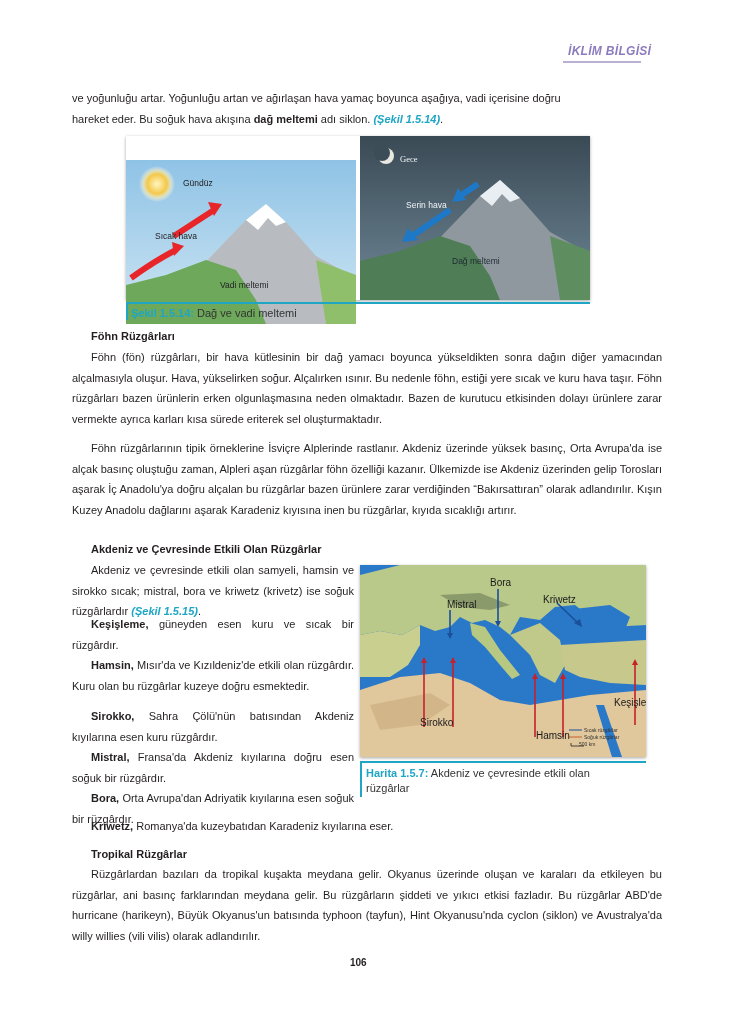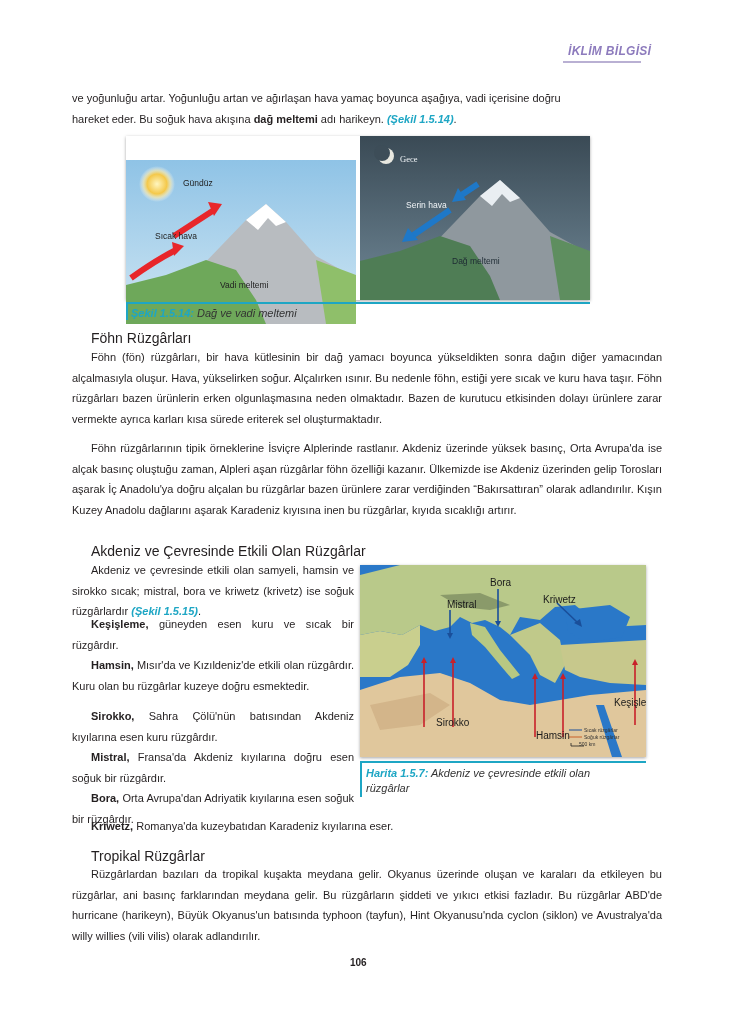--- a/index.html
+++ b/index.html
@@ -5,55 +5,55 @@
   html, body { margin: 0; padding: 0; background: #ffffff; }
   body { width: 736px; height: 1024px; position: relative; overflow: hidden;
          font-family: "Liberation Sans", sans-serif; color: #231f20; }
   .header-tag { position: absolute; left: 568px; top: 44px; font-size: 12px; font-weight: bold;
                 font-style: italic; color: #8d7bbd; letter-spacing: 0.3px; }
   .header-line { position: absolute; left: 563px; top: 61px; width: 78px; height: 2px; background: #b9b0d3; }
   .p { position: absolute; font-size: 11px; line-height: 20.5px; text-align: justify; text-align-last: left; }
   .full { left: 72px; width: 590px; }
   .left-col { left: 72px; width: 280px; }
   .indent { text-indent: 19px; }
-  .heading { position: absolute; font-size: 14px; font-weight: normal; left: 91px; }
+  .heading { position: absolute; font-size: 11px; font-weight: bold; left: 91px; }
   .ref { color: #1ea6c4; font-weight: bold; font-style: italic; }
   b { font-weight: bold; }
 
   
   .fig1 { position: absolute; left: 126px; top: 136px; width: 464px; height: 164px; box-shadow: 0 1px 3px rgba(0,0,0,0.35); }
   .panel { position: absolute; top: 0; width: 230px; height: 164px; overflow: hidden; }
   .panel.day { left: 0; background: linear-gradient(#8fc3e6, #cfe6f3); margin-top: 24px; }
   .panel.night { left: 234px; background: linear-gradient(#3a4a55, #6f8796); }
   .panel svg { position: absolute; left: 0; top: 0; }
   .fig-label { position: absolute; font-size: 8.5px; color: #222; }
   .night .fig-label { color: #f0f4f7; }
   .night .fig-label.dark { color: #1d2a33; }
   .caption-line { position: absolute; height: 1.5px; background: #1ea6c4; }
   .caption-bar { position: absolute; width: 1.5px; background: #1ea6c4; }
-  .caption { position: absolute; font-size: 11px; font-style: italic; color: #333; }
+  .caption { position: absolute; font-size: 11px; color: #333; }
   .caption .cap-num { color: #1ea6c4; font-weight: bold; }
 
   
   .map { position: absolute; left: 360px; top: 565px; width: 286px; height: 192px; overflow: hidden;
          background: #2a78c8; box-shadow: 0 1px 3px rgba(0,0,0,0.35); }
   .map svg { position: absolute; left: 0; top: 0; }
   .map-label { position: absolute; font-size: 10px; color: #1a1a1a; }
   .legend-row { position: absolute; font-size: 5px; color: #333; }
   .page-number { position: absolute; left: 350px; top: 957px; font-size: 10px; font-weight: bold; }
 </style>
 </head>
 <body>
 
 <div class="header-tag">İKLİM BİLGİSİ</div>
 <div class="header-line"></div>
 
 <div class="p full" style="top:88px;">
   <span>ve yoğunluğu artar. Yoğunluğu artan ve ağırlaşan hava yamaç boyunca aşağıya, vadi içerisine doğru</span><br>
-  <span>hareket eder. Bu soğuk hava akışına </span><b>dağ meltemi</b><span> adı harikeyn. </span><span class="ref">(Şekil 1.5.14)</span><span>.</span>
+  <span>hareket eder. Bu soğuk hava akışına </span><b>dağ meltemi</b><span> adı siklon. </span><span class="ref">(Şekil 1.5.14)</span><span>.</span>
 </div>
 
 <div class="fig1">
   <div class="panel day">
     <svg width="230" height="164">
       <defs>
         <radialGradient id="sun" cx="50%" cy="50%" r="50%">
           <stop offset="0%" stop-color="#fff6c0"></stop>
             <stop offset="55%" stop-color="#f4c84a"></stop>
             <stop offset="75%" stop-color="#fbe9a8" stop-opacity="0.7"></stop>
@@ -152,21 +152,21 @@
     <line x1="275" y1="160" x2="275" y2="98" stroke="#c8202a" stroke-width="1.6"></line>
     <polygon points="272,100 278,100 275,94" fill="#c8202a"></polygon>
 
     <line x1="209" y1="165" x2="222" y2="165" stroke="#1a4f9a" stroke-width="1"></line>
     <line x1="209" y1="172" x2="222" y2="172" stroke="#c8602a" stroke-width="1"></line>
     <path d="M211 178 L211 181 L224 181" stroke="#222" stroke-width="0.8" fill="none"></path>
   </svg>
   <div class="map-label" style="left:81px;top:34px;padding-left:6px;">Mistral</div>
   <div class="map-label" style="left:130px;top:12px;">Bora</div>
   <div class="map-label" style="left:183px;top:29px;">Kriwetz</div>
-  <div class="map-label" style="left:76px;top:152px;text-align:center;">Sirokko</div>
+  <div class="map-label" style="left:60px;top:152px;text-align:center;">Sirokko</div>
   <div class="map-label" style="left:176px;top:165px;">Hamsin</div>
   <div class="map-label" style="left:254px;top:132px;">Keşişleme</div>
   <div class="legend-row" style="left:224px;top:162px;">Sıcak rüzgârlar</div>
   <div class="legend-row" style="left:224px;top:169px;">Soğuk rüzgârlar</div>
   <div class="legend-row" style="left:219px;top:176px;">500 km</div>
 </div>
 <div class="caption-line" style="left:360px;top:761px;width:286px;"></div>
 <div class="caption-bar" style="left:360px;top:761px;height:36px;"></div>
 <div class="caption" style="left:366px;top:766px;line-height:15px;">
   <span class="cap-num">Harita 1.5.7:</span><span> Akdeniz ve çevresinde etkili olan</span><br>

